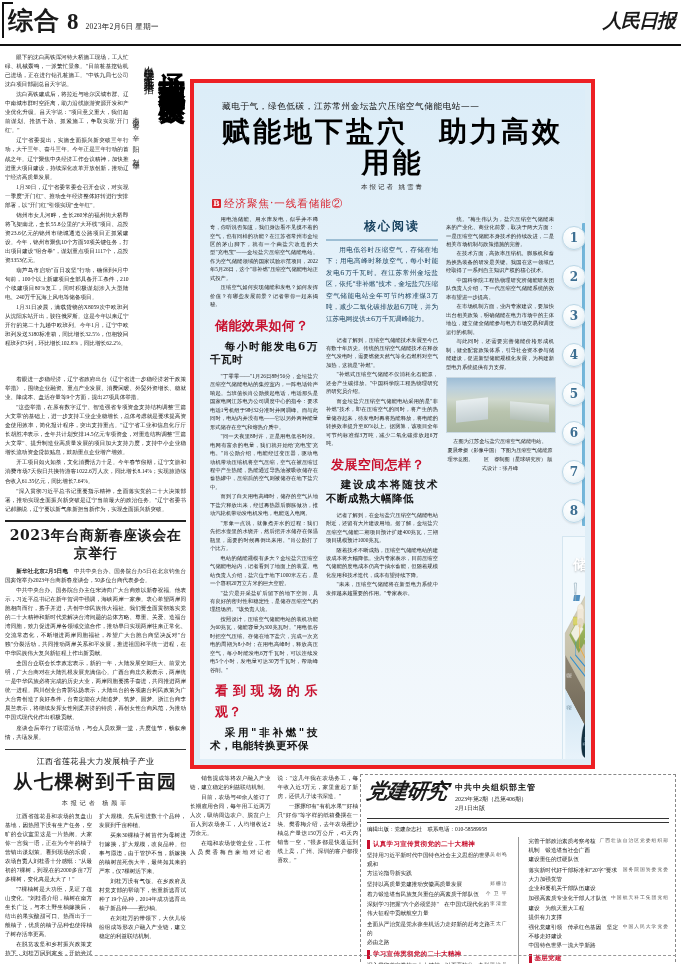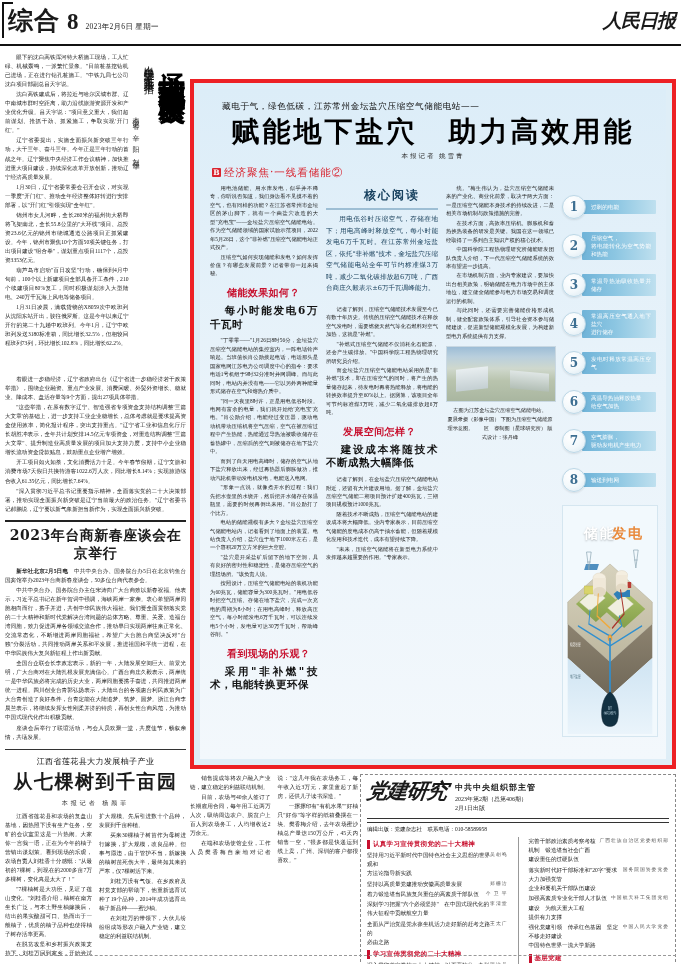--- a/index.html
+++ b/index.html
@@ -99,21 +99,21 @@
   }
   .c-byline{
     font-size:6px;text-align:center;letter-spacing:3px;color:#333;margin-bottom:4px;
   }
   .two-col{column-count:2;column-gap:7px;font-size:5.6px;line-height:1.62;text-align:justify;}
   .two-col p{margin:0 0 1px 0;text-indent:2em;}
 
   
   .feature{
     position:absolute;left:190px;top:33px;
-    width:486px;height:690px;
+    width:405px;height:690px;
     border:4px solid #ED2024;
     box-sizing:border-box;
     background:#dfeef7;
     padding:6px;
     overflow:hidden;
   }
   .feat-inner{
     position:relative;width:100%;height:100%;
     background:linear-gradient(180deg,#dcedf8 0%,#e9f3fa 45%,#f3f8fc 100%);
     box-sizing:border-box;padding:8px 10px;
@@ -146,22 +146,22 @@
   .f-cols{display:flex;gap:8px;height:590px;}
   .fc{font-size:5.3px;line-height:1.6;text-align:justify;}
   .fc p{margin:0 0 1px 0;text-indent:2em;}
   .fc1{width:108px;flex:0 0 108px;}
   .fc2{width:112px;flex:0 0 112px;}
   .fc3{width:108px;flex:0 0 108px;}
   .fc4{flex:1;position:relative;}
 
   .sub-q{
     font-family:"DejaVu Serif",serif;
-    font-size:10px;font-weight:bold;color:#C8102E;
-    margin:7px 0 3px 17px;letter-spacing:.4px;
+    font-size:13px;font-weight:bold;color:#C8102E;
+    margin:7px 0 3px 5px;letter-spacing:.4px;
   }
   .sub-a{
     font-family:"DejaVu Serif",serif;
     font-size:10.5px;font-weight:bold;color:#111;
     margin:0 0 5px 0;letter-spacing:.5px;line-height:1.3;
   }
   .sub-a.ind{text-indent:1.4em;}
 
   
   .core-box{
@@ -368,21 +368,21 @@
             <p>"盐穴是开采盐矿后留下的地下空洞，具有良好的密封性和稳定性，是储存压缩空气的理想场所。"该负责人说。</p>
             <p>按照设计，压缩空气储能电站的装机功能为60兆瓦，储能容量为300兆瓦时。"用电低谷时把空气压缩、存储在地下盐穴，完成一次充电的周期为8小时；在用电高峰时，释放高压空气，每小时能发电6万千瓦时，可以连续发电5个小时，发电量可达30万千瓦时，帮助峰谷削。"</p>
             <div class="sub-q">看到现场的乐观？</div>
             <div class="sub-a ind">采用"非补燃"技术，电能转换更环保</div>
           </div>
 
           <div class="fc fc2">
             <div class="core-box">
               <div class="core-title">核心阅读</div>
               <div class="core-rule"></div>
-              <div class="core-text">用电低谷时压缩空气，存储在地下；用电高峰时释放空气，每小时能发电6万千瓦时。在江苏常州金坛盐区，依托"非补燃"技术，金坛盐穴压缩空气储能电站全年可节约标准煤3万吨，减少二氧化碳排放超6万吨，广西台商庄久毅表示±6万千瓦调峰能力。</div>
+              <div class="core-text">用电低谷时压缩空气，存储在地下；用电高峰时释放空气，每小时能发电6万千瓦时。在江苏常州金坛盐区，依托"非补燃"技术，金坛盐穴压缩空气储能电站全年可节约标准煤3万吨，减少二氧化碳排放超6万吨，并为江苏电网提供±6万千瓦调峰能力。</div>
             </div>
             <p>记者了解到，压缩空气储能技术发展至今已有数十年历史。传统的压缩空气储能技术在释放空气发电时，需要燃烧天然气等化石燃料对空气加热，这就是"补燃"。</p>
             <p>"补燃式压缩空气储能不仅消耗化石能源，还会产生碳排放。"中国科学院工程热物理研究所研究员介绍。</p>
             <p>而金坛盐穴压缩空气储能电站采用的是"非补燃"技术，即在压缩空气的同时，将产生的热量储存起来，待发电时再将热能释放，将电能的转换效率提升至60%以上。据测算，该项目全年可节约标准煤3万吨，减少二氧化碳排放超6万吨。</p>
             <div class="sub-q">发展空间怎样？</div>
             <div class="sub-a ind">建设成本将随技术不断成熟大幅降低</div>
             <p>记者了解到，在金坛盐穴压缩空气储能电站附近，还留有大片建设用地。据了解，金坛盐穴压缩空气储能二期项目预计扩建400兆瓦，三期项目规模预计1000兆瓦。</p>
             <p>随着技术不断成熟，压缩空气储能电站的建设成本将大幅降低。业内专家表示，目前压缩空气储能的度电成本仍高于抽水蓄能，但随着规模化应用和技术迭代，成本有望持续下降。</p>
             <p>"未来，压缩空气储能将在新型电力系统中发挥越来越重要的作用。"专家表示。</p>
           </div>

